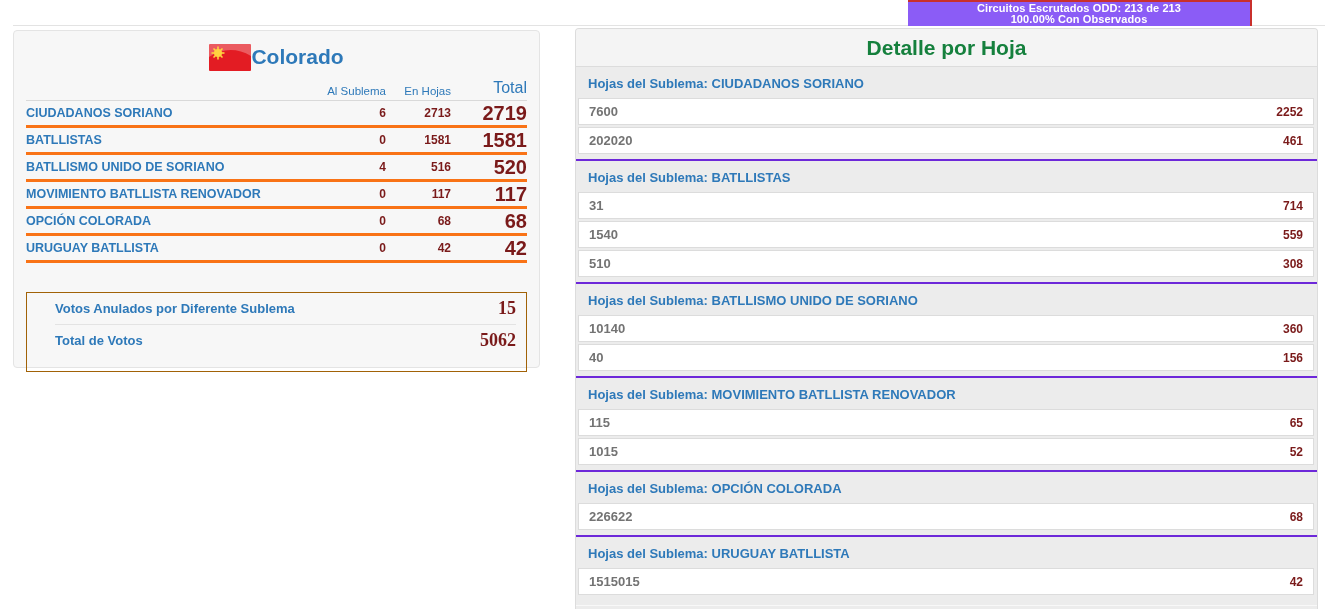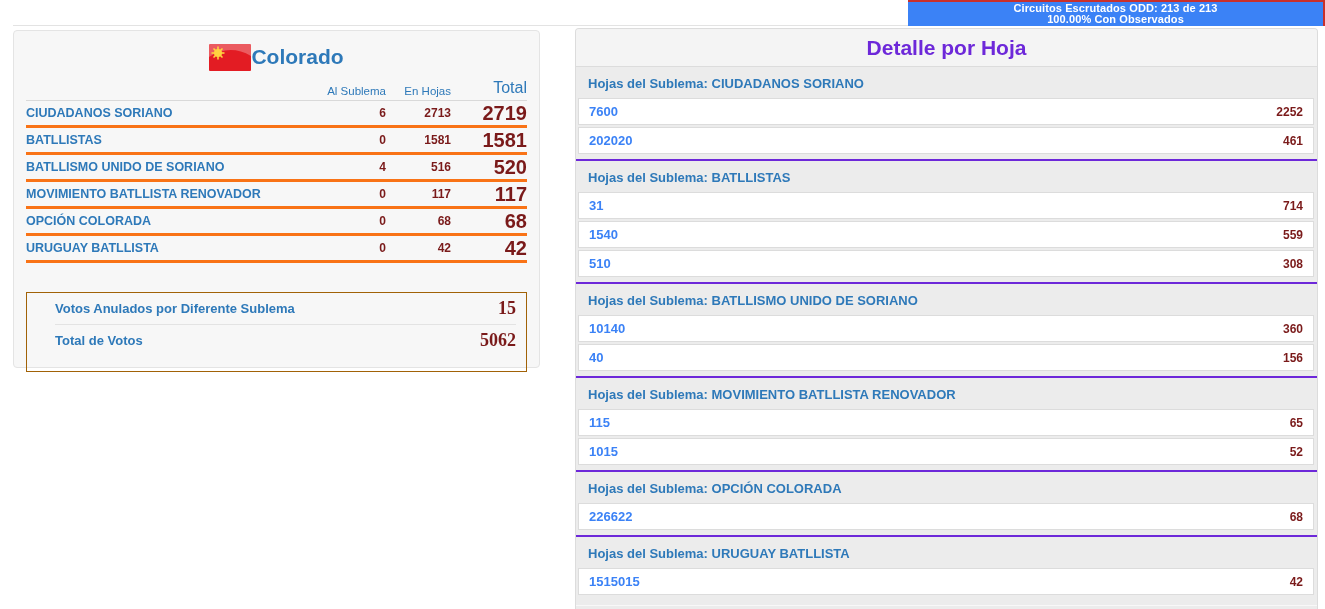--- a/index.html
+++ b/index.html
@@ -8,22 +8,22 @@
     width:1325px; height:609px; position:relative; overflow:hidden;
     background:#ffffff;
     font-family:"Liberation Sans", sans-serif;
   }
 
   
   .top-rule { position:absolute; left:13px; right:0; top:25px; border-top:1px solid #e3e3e3; }
 
   
   .badge {
-    position:absolute; left:908px; top:0; width:417px; height:26px;
-    background:#3b82f6; border-top:2px solid #c9302c; border-right:2px solid #c9302c;
+    position:absolute; left:908px; top:0; width:344px; height:26px;
+    background:#8b5cf6; border-top:2px solid #c9302c; border-right:2px solid #c9302c;
     color:#ffffff; font-weight:bold; font-size:11px; line-height:11.5px;
     display:flex; flex-direction:column; justify-content:center; align-items:center;
     text-align:center; z-index:5; letter-spacing:0.1px;
   }
 
   
   .left-panel {
     position:absolute; left:13px; top:30px; width:527px; height:338px;
     background:#f7f7f7; border:1px solid #e4e4e4; border-radius:4px;
     padding:8px 12px 0 12px;
@@ -51,32 +51,32 @@
 
   
   .right-panel {
     position:absolute; left:575px; top:28px; width:743px; height:581px;
     background:#ececec; border:1px solid #dcdcdc; border-bottom:none;
     border-radius:4px 4px 0 0; overflow:hidden;
   }
   .rp-titlebar {
     height:38px; background:#f4f4f4; border-bottom:1px solid #dcdcdc;
     display:flex; align-items:center; justify-content:center;
-    font-size:21px; font-weight:bold; color:#6d28d9;
+    font-size:21px; font-weight:bold; color:#15803d;
   }
   .section-header {
     padding:9px 12px 7px 12px; font-size:13px; font-weight:bold; color:#2e79b9;
   }
   .section + .section .section-header { border-top:2px solid #6d28d9; margin-top:5px; }
   .hrow {
     height:27px; background:#ffffff; border:1px solid #dcdcdc;
     margin:0 3px 2px 2px; padding:0 10px;
     display:flex; justify-content:space-between; align-items:center;
   }
-  .hoja { font-size:13px; font-weight:bold; color:#3b82f6; }
+  .hoja { font-size:13px; font-weight:bold; color:#737373; }
   .votes { font-size:12px; font-weight:bold; color:#7a1a1a; }
   .tail-rule { margin:10px 0 0 0; border-top:1px solid #f8f8f8; }
 </style>
 </head>
 <body>
 
 <div class="top-rule"></div>
 
 <div class="badge">
   <div>Circuitos Escrutados ODD: 213 de 213</div>

